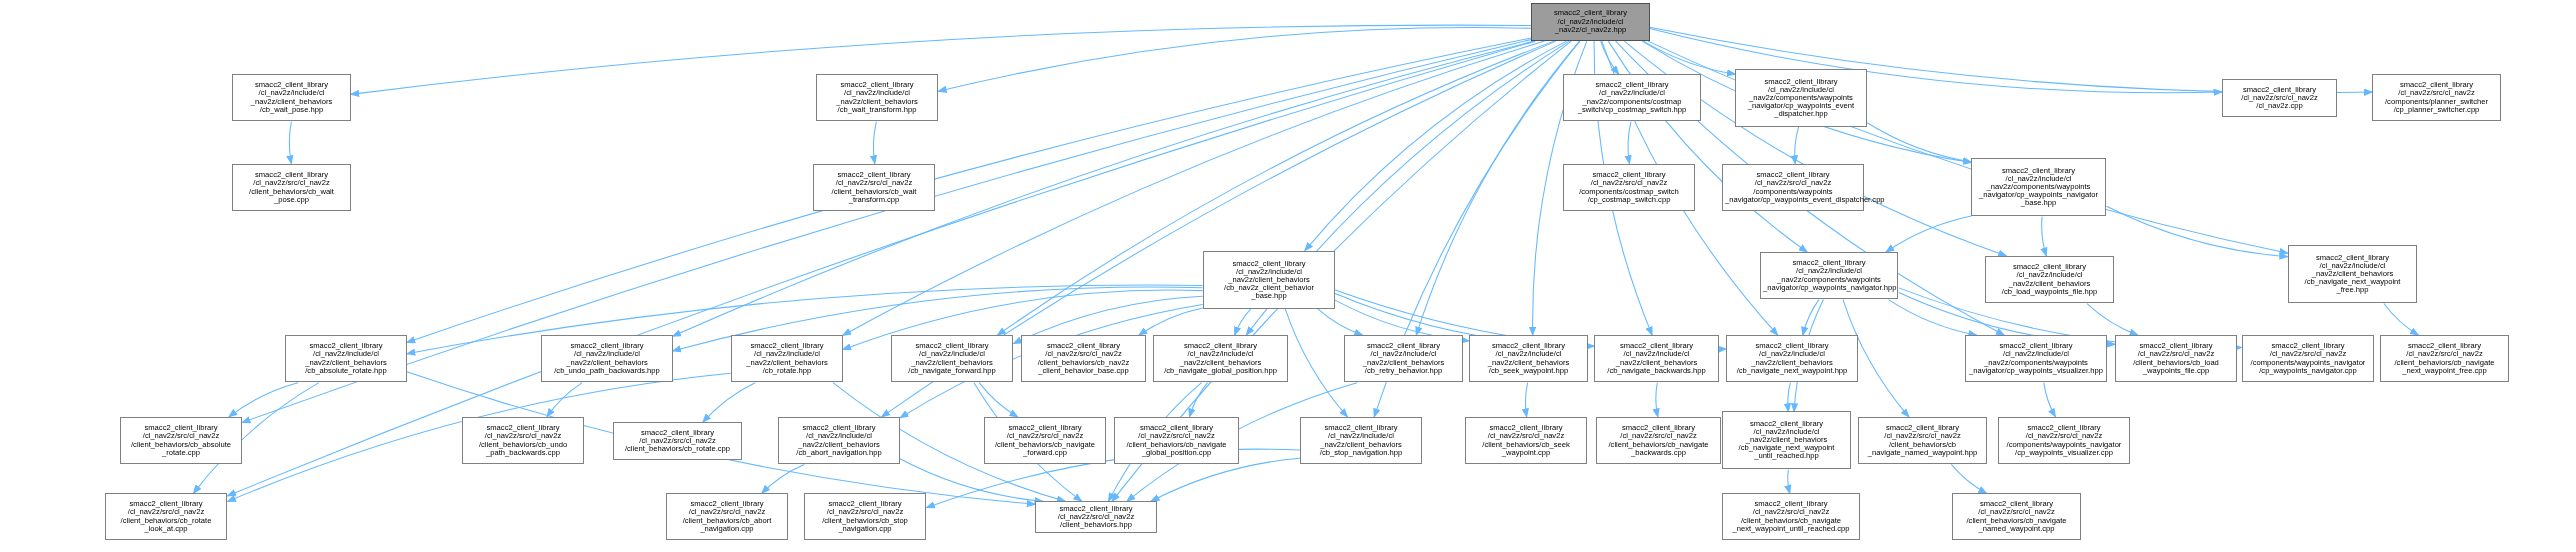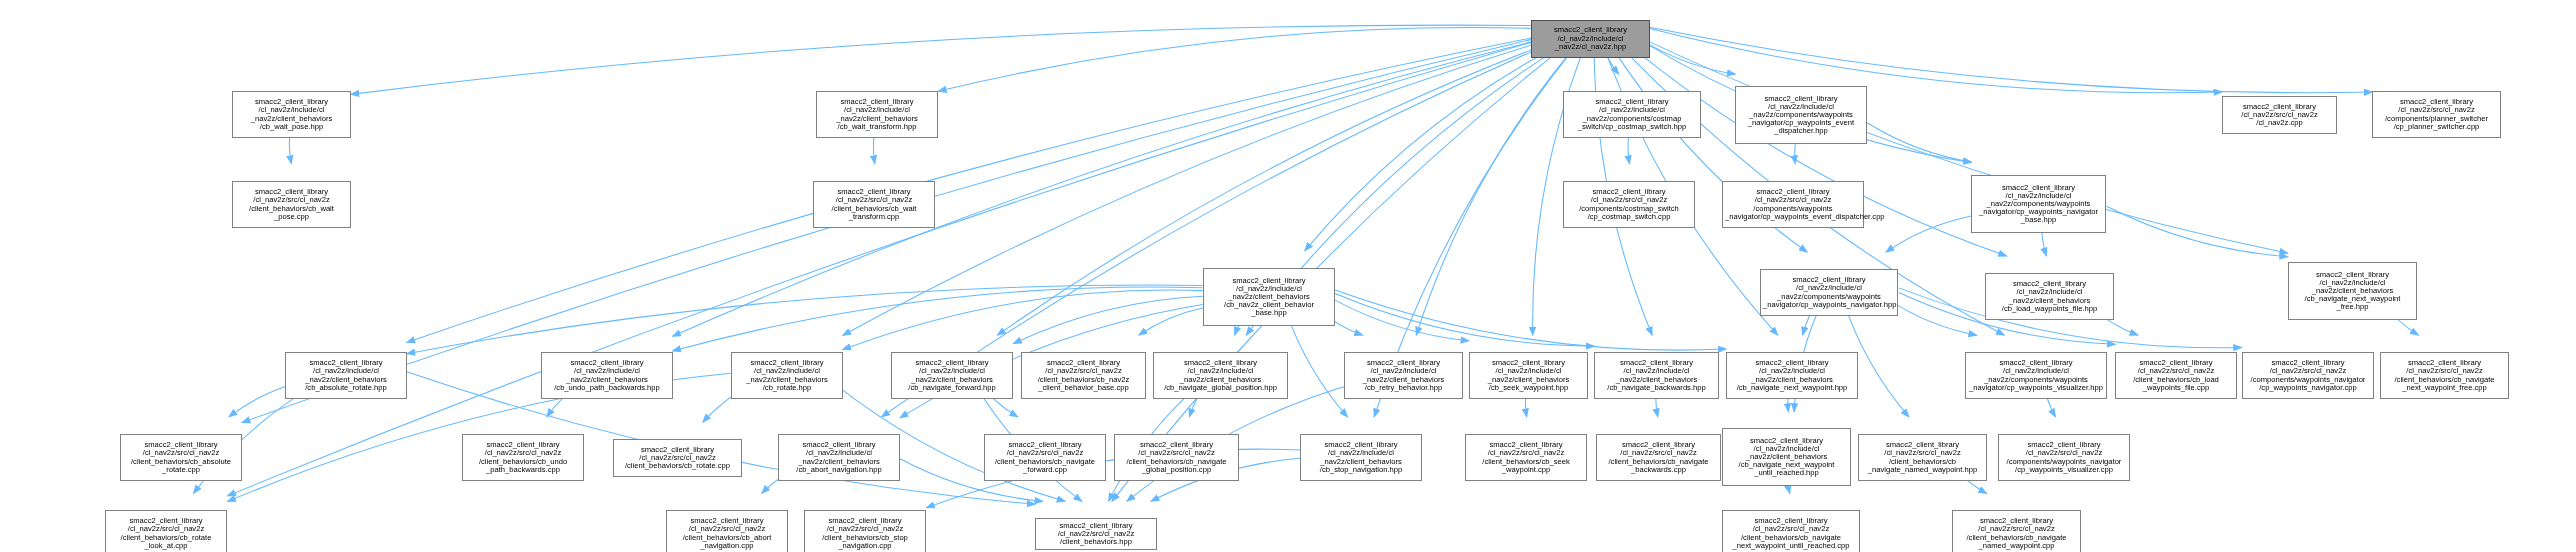--- a/index.html
+++ b/index.html
@@ -21,21 +21,20 @@
     color:#000000;
     font-size:7.6px;
     line-height:1.08;
     text-align:center;
     white-space:pre;
     display:flex;
     align-items:center;
     justify-content:center;
     padding:0.7px 2px;
     z-index:5;
-    margin-top:17px;
   }
   .node.root{
     background:#9c9c9c;
     border:0.7px solid #505050;
   }
   .node span{display:block;width:100%;}
 </style>
 </head>
 <body>
 

